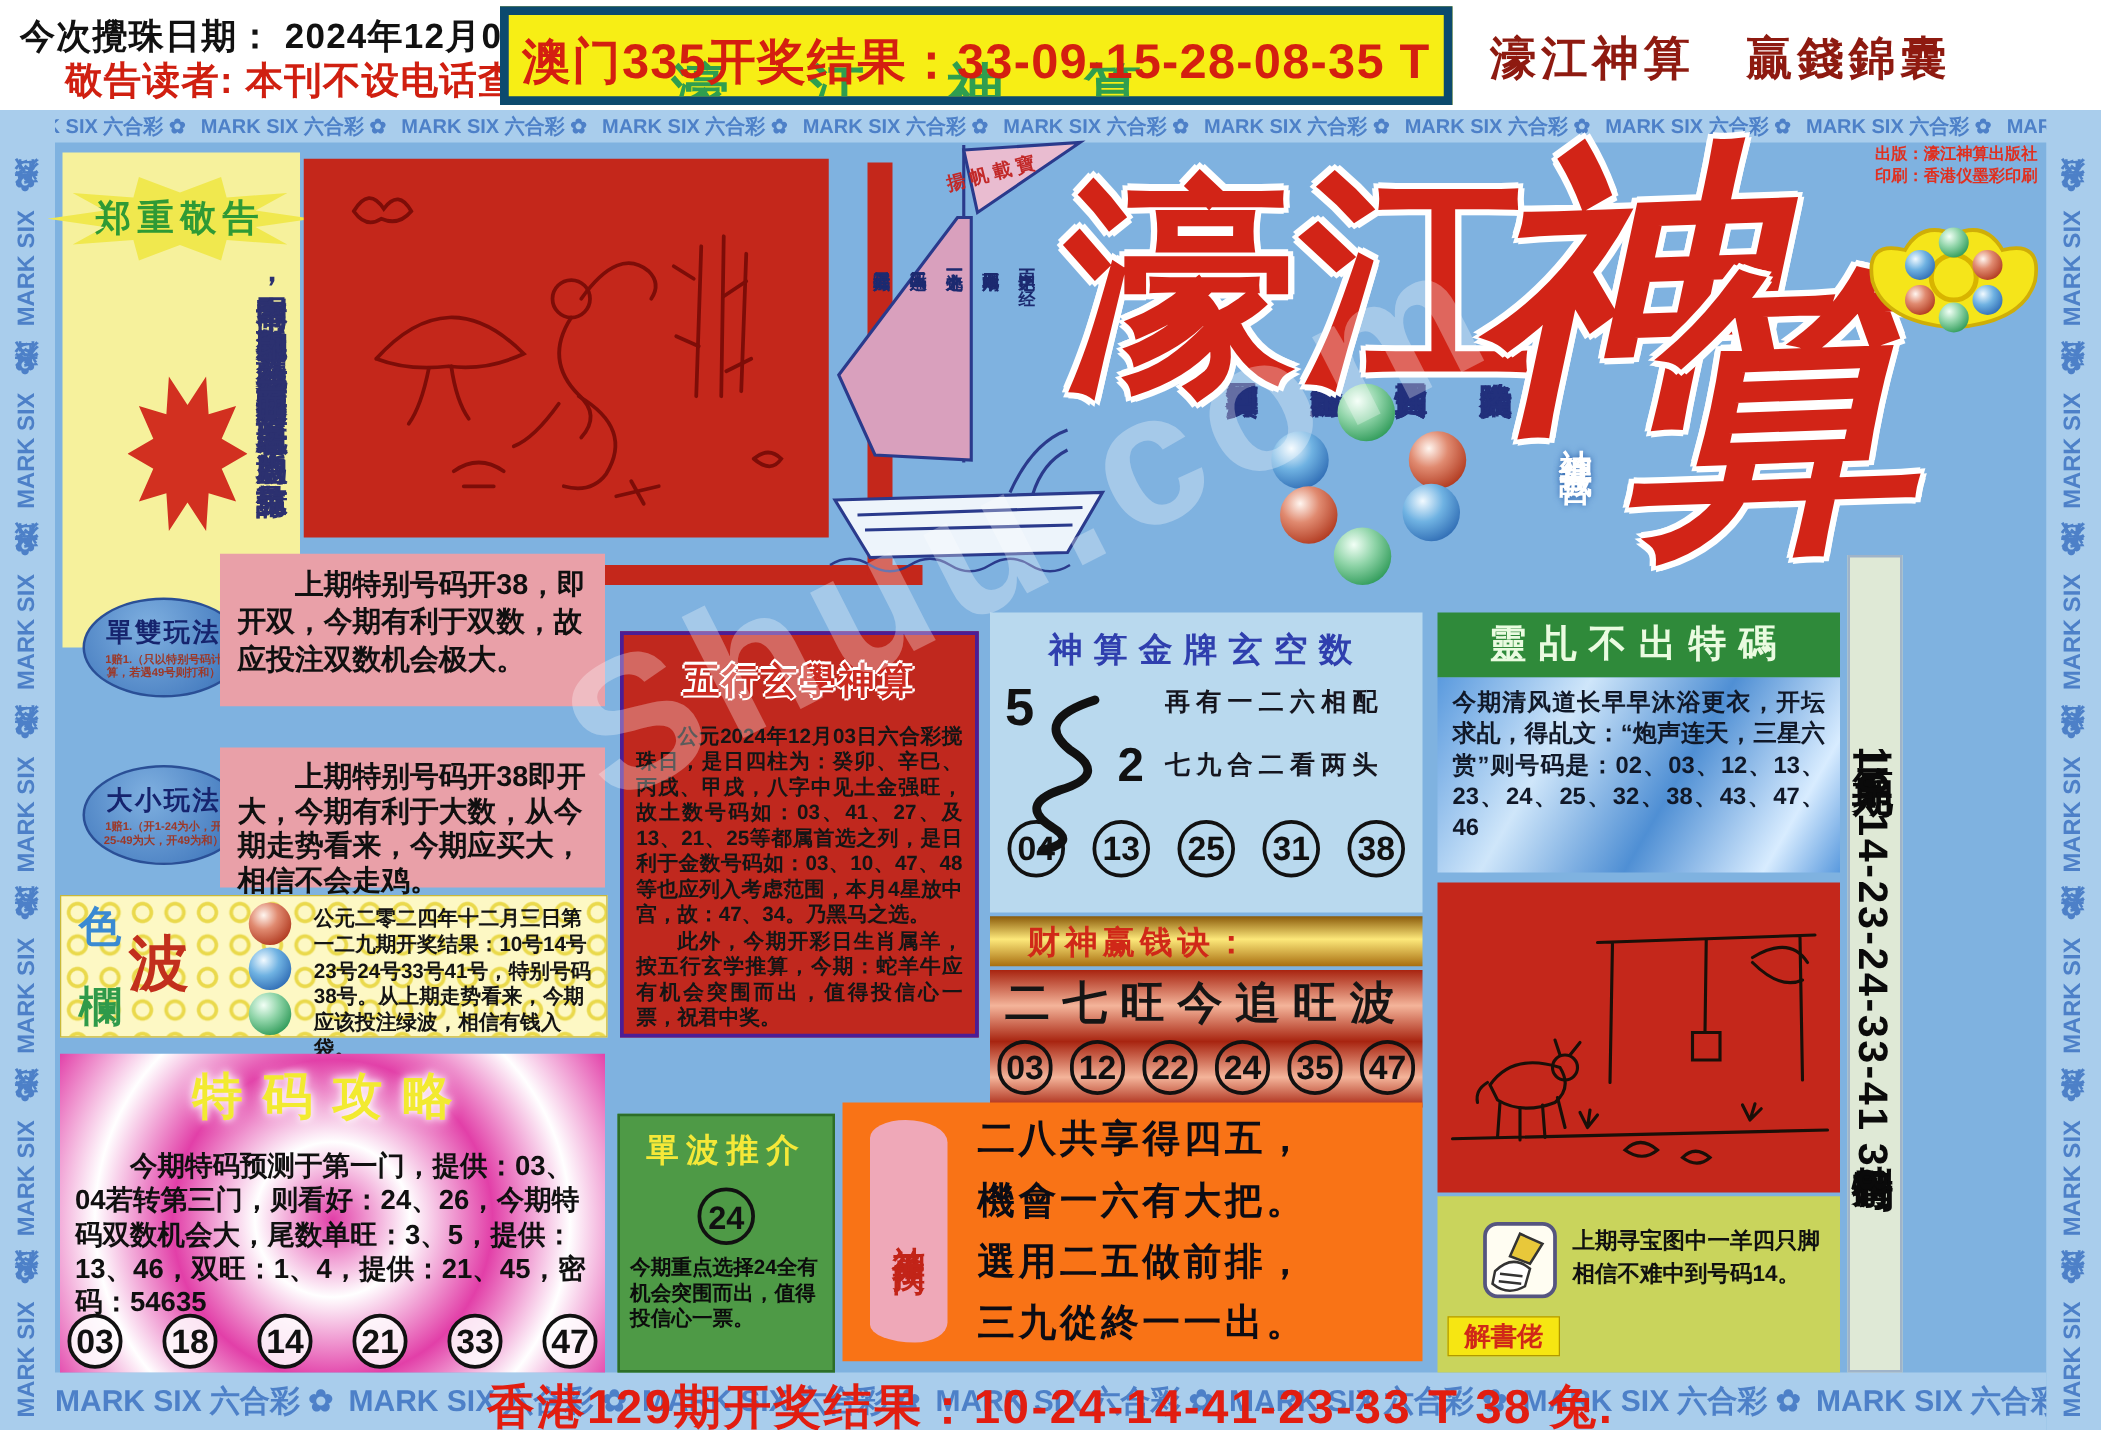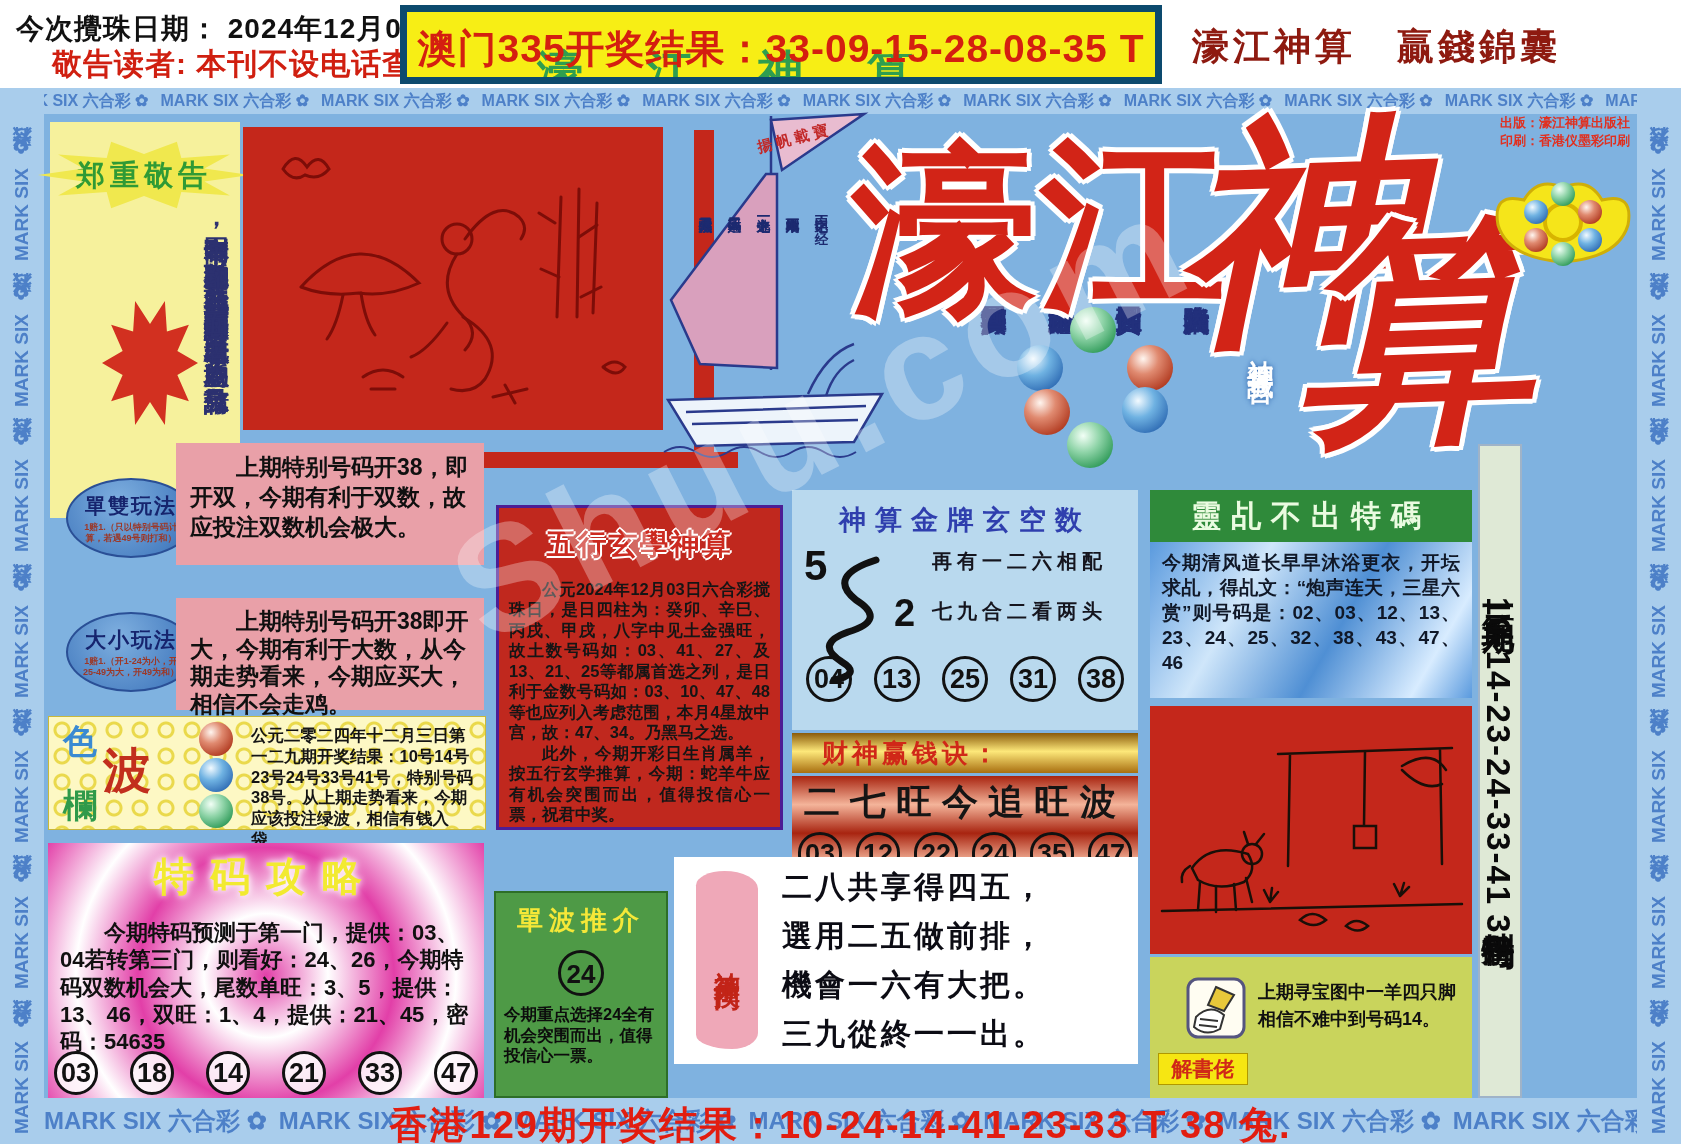--- a/index.html
+++ b/index.html
@@ -81,21 +81,21 @@
   #poembox { left:792px; top:776px; width:346px; height:110px; background:linear-gradient(180deg,#a82410 0%,#f4b49a 26%,#a82410 52%,#f4b49a 78%,#a82410 100%); }
   #poem { position:absolute; left:0; top:2px; width:100%; text-align:center; font-size:36px; font-weight:bold; color:#151515; letter-spacing:10px; font-family:"DejaVu Serif", serif; }
   #poembox .numrow { top:56px; gap:14px; }
   #poembox .circ { width:44px; height:44px; border-radius:50% / 46%; }
 
   #danbo { left:494px; top:891px; width:174px; height:207px; background:#4e9a46; border:2px solid #2d6e28; text-align:center; }
   #danbo-title { margin-top:10px; font-size:26px; font-weight:bold; color:#f5e838; letter-spacing:6px; font-family:"Liberation Serif", serif; }
   #danbo-num { margin:12px auto 8px; width:46px; height:46px; border:3px solid #111; border-radius:50%; line-height:42px; font-size:26px; font-weight:bold; color:#111; }
   #danbo-body { padding:0 8px; font-size:16.5px; font-weight:bold; color:#0c0c0c; line-height:1.25; text-align:left; }
 
-  #szmm { left:674px; top:857px; width:464px; height:207px; background:#ffffff;padding-left:12px; }
+  #szmm { left:674px; top:882px; width:464px; height:207px; background:#f97316;padding-left:12px; }
   #szmm-blob { position:absolute; left:22px; top:14px; width:62px; height:178px; background:#efa8b8; border-radius:46% 54% 42% 58% / 8% 10% 9% 8%; display:flex; align-items:center; justify-content:center; }
   #szmm-label { writing-mode:vertical-rl; font-size:26px; font-weight:bold; color:#c22418; letter-spacing:4px; font-family:"Liberation Serif", serif; }
   #szmm-lines { position:absolute; left:108px; top:6px; width:350px; font-size:30px; font-weight:bold; color:#0c0c14; line-height:1.63; font-family:"DejaVu Serif", serif; letter-spacing:3px; }
 
   
   #lingji { left:1150px; top:490px; width:322px; height:208px; }
   #lingji-hd { height:52px; background:#2f8a3a; text-align:center; line-height:52px; font-size:30px; font-weight:bold; color:#eafbe0; letter-spacing:10px; font-family:"Liberation Serif", serif; }
   #lingji-bd { height:156px; background:linear-gradient(120deg,#5a9ade 0%,#cfe6fa 30%,#4f8fd4 58%,#d8ecff 85%,#5a9ade 100%); padding:8px 12px; font-size:19px; font-weight:bold; color:#101828; line-height:1.32; text-align:justify; }
 
   #redart2 { left:1150px; top:706px; width:322px; height:248px; background:#c4271b; }
@@ -262,22 +262,22 @@
     <div id="danbo-num">24</div>
     <div id="danbo-body">今期重点选择24全有机会突围而出，值得投信心一票。</div>
   </div>
 
   <div id="szmm" class="abs">
     <div id="szmm-blob">
       <div id="szmm-label">神算子摸門</div>
     </div>
     <div id="szmm-lines">
         <div>二八共享得四五，</div>
+        <div>機會一六有大把。</div>
         <div>選用二五做前排，</div>
-        <div>機會一六有大把。</div>
         <div>三九從終一一出。</div>
       </div>
   </div>
 
   <div id="lingji" class="abs">
     <div id="lingji-hd">靈乩不出特碼</div>
     <div id="lingji-bd">今期清风道长早早沐浴更衣，开坛求乩，得乩文：“炮声连天，三星六赏”则号码是：02、03、12、13、23、24、25、32、38、43、47、46</div>
   </div>
 
   <div id="redart2" class="abs">

